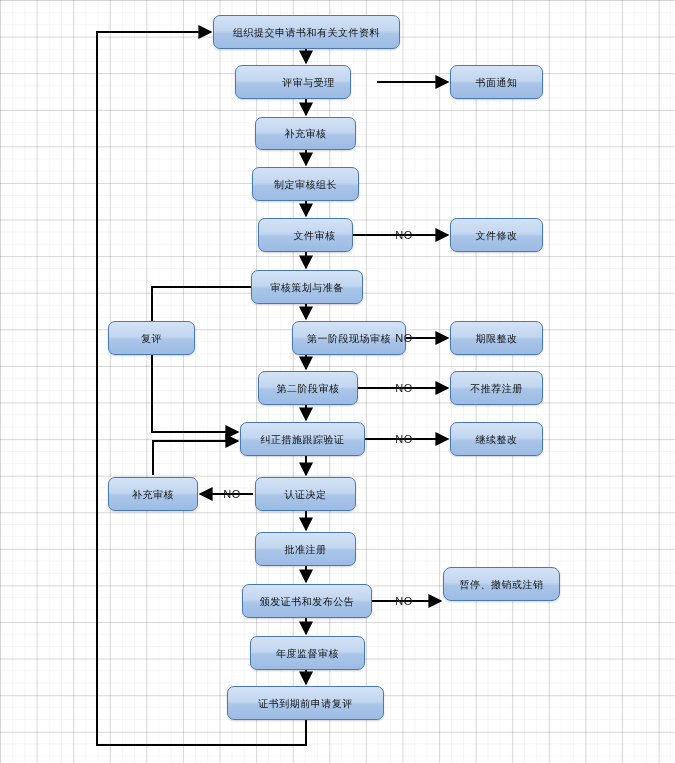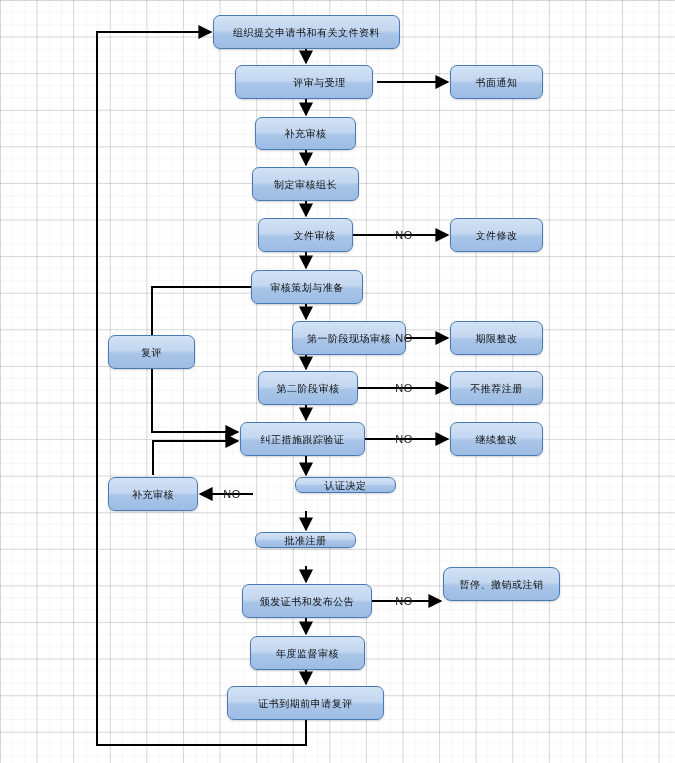--- a/index.html
+++ b/index.html
@@ -102,42 +102,42 @@
 
       <path d="M 251 287 L 152 287 L 152 432 L 238 432" marker-end="url(#arrow)"></path>
 
       <path d="M 153 475 L 153 441 L 238 441" marker-end="url(#arrow)"></path>
 
       <path d="M 306 720 L 306 745 L 97 745 L 97 32 L 211 32" marker-end="url(#arrow)"></path>
     </g>
   </svg>
 
   <div class="node" style="left:213px; top:15px; width:187px; height:34px;">组织提交申请书和有关文件资料</div>
-  <div class="node" style="left:235px; top:65px; width:138px; height:34px;padding-left:31px;">评审与受理</div>
+  <div class="node" style="left:235px; top:65px; width:116px; height:34px;padding-left:31px;">评审与受理</div>
   <div class="node" style="left:255px; top:117px; width:101px; height:33px;">补充审核</div>
   <div class="node" style="left:252px; top:167px; width:107px; height:34px;">制定审核组长</div>
   <div class="node" style="left:258px; top:218px; width:95px; height:34px;padding-left:18px;">文件审核</div>
   <div class="node" style="left:251px; top:270px; width:112px; height:34px;">审核策划与准备</div>
   <div class="node" style="left:251px; top:321px; width:114px; height:34px;margin-left:41px;">第一阶段现场审核</div>
   <div class="node" style="left:258px; top:371px; width:100px; height:34px;">第二阶段审核</div>
   <div class="node" style="left:240px; top:422px; width:125px; height:34px;">纠正措施跟踪验证</div>
-  <div class="node" style="left:255px; top:477px; width:101px; height:16px;margin-left:40px;">认证决定</div>
-  <div class="node" style="left:255px; top:532px; width:101px; height:16px;">批准注册</div>
+  <div class="node" style="left:255px; top:477px; width:101px; height:34px;">认证决定</div>
+  <div class="node" style="left:255px; top:532px; width:101px; height:34px;">批准注册</div>
   <div class="node" style="left:242px; top:584px; width:130px; height:34px;">颁发证书和发布公告</div>
   <div class="node" style="left:250px; top:636px; width:115px; height:34px;">年度监督审核</div>
   <div class="node" style="left:227px; top:686px; width:157px; height:34px;">证书到期前申请复评</div>
 
   <div class="node" style="left:450px; top:65px; width:93px; height:34px;">书面通知</div>
   <div class="node" style="left:450px; top:218px; width:93px; height:34px;">文件修改</div>
   <div class="node" style="left:450px; top:321px; width:93px; height:34px;">期限整改</div>
   <div class="node" style="left:450px; top:371px; width:93px; height:34px;">不推荐注册</div>
   <div class="node" style="left:450px; top:422px; width:93px; height:34px;">继续整改</div>
   <div class="node" style="left:443px; top:567px; width:117px; height:34px;border-radius:8px;">暂停、撤销或注销</div>
 
-  <div class="node" style="left:108px; top:321px; width:87px; height:34px;margin-top:14px;">复评</div>
+  <div class="node" style="left:108px; top:321px; width:87px; height:34px;">复评</div>
   <div class="node" style="left:108px; top:477px; width:90px; height:34px;">补充审核</div>
 
   <span class="edge-label" style="left:404px; top:235px;">NO</span>
   <span class="edge-label" style="left:404px; top:338px;">NO</span>
   <span class="edge-label" style="left:404px; top:388px;">NO</span>
   <span class="edge-label" style="left:404px; top:439px;">NO</span>
   <span class="edge-label" style="left:404px; top:601px;">NO</span>
   <span class="edge-label" style="left:232px; top:494px;">NO</span>
 
 </div>

